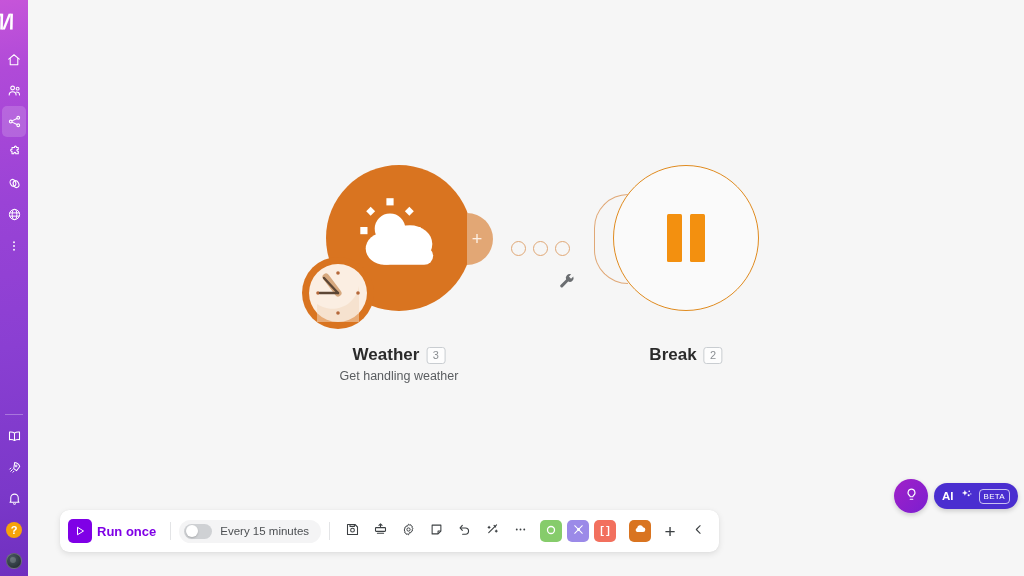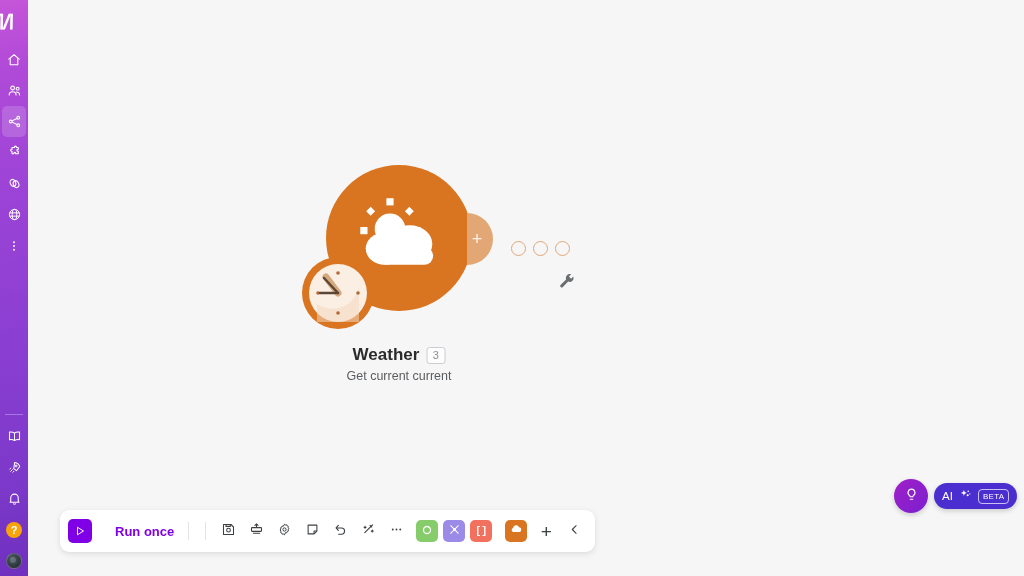--- a/index.html
+++ b/index.html
@@ -210,21 +210,21 @@
     position: absolute; left: 60px; top: 510px;
     height: 42px;
     background: #ffffff;
     border-radius: 9px;
     box-shadow: 0 2px 6px rgba(0,0,0,0.10), 0 0 1px rgba(0,0,0,0.08);
     display: flex; align-items: center;
     padding: 0 8px 0 8px;
     box-sizing: border-box;
   }
   .run-btn {
-    display: flex; align-items: center; gap: 23px;
+    display: flex; align-items: center; gap: 5px;
     padding: 0 6px 0 0;
     cursor: pointer;
   }
   .run-icon {
     width: 24px; height: 24px; border-radius: 5px;
     background: #7f00e6;
     display: flex; align-items: center; justify-content: center;
   }
   .run-label {
     font-size: 13px; font-weight: 700; color: #7f00e6;
@@ -291,21 +291,21 @@
   #ai-btn {
     position: absolute; left: 934px; top: 483px;
     height: 26px;
     background: #4a2ed0;
     border-radius: 13px;
     display: flex; align-items: center; gap: 6px;
     padding: 0 8px;
     box-shadow: 0 2px 5px rgba(0,0,0,0.18);
   }
   #ai-btn .ai-text {
-    color: #ffffff; font-size: 11.5px; font-weight: 400;
+    color: #ffffff; font-size: 11.5px; font-weight: 700;
     font-family: "Liberation Sans", sans-serif;
   }
   #ai-btn .beta-pill {
     border: 1px solid rgba(255,255,255,0.7);
     border-radius: 4px;
     color: #ffffff; font-size: 8px; font-weight: 400;
     padding: 2px 4px; letter-spacing: 0.3px;
     font-family: "Liberation Sans", sans-serif;
   }
 </style>
@@ -474,51 +474,73 @@
 
       <div class="plus-half">
         <span class="plus-glyph">+</span>
       </div>
 
       <div class="node-caption">
         <div class="caption-row">
           <span class="node-title">Weather</span>
           <span class="node-badge">3</span>
         </div>
-        <div class="node-sub">Get current current</div>
+        <div class="node-sub">Get handling weather</div>
       </div>
     </div>
 
     <div id="connector-dots">
       <div class="cdot"></div>
       <div class="cdot"></div>
       <div class="cdot"></div>
     </div>
 
     <div id="wrench-icon">
       <svg width="18" height="18" viewBox="0 0 24 24" fill="#6b6e71">
         <path d="M20.4 4.6a5.2 5.2 0 0 1-6.8 6.8l-7.1 7.1a2 2 0 1 1-2.8-2.8l7.1-7.1a5.2 5.2 0 0 1 6.8-6.8l-3 3 2.8 2.8 3-3z"></path>
       </svg>
     </div>
 
+    <div class="node" id="node-break">
+      <div class="break-circle">
+        <div class="node-shadow"></div>
+        <div class="break-arc"></div>
+        <span class="pause-glyph">
+          <span></span>
+            <span></span>
+        </span>
+      </div>
+      <div class="node-caption">
+        <div class="caption-row">
+          <span class="node-title">Break</span>
+          <span class="node-badge">2</span>
+        </div>
+      </div>
+    </div>
   </div>
 
   <div id="bottom-bar">
 
     <div class="run-btn">
       <div class="run-icon">
         <svg width="12" height="12" viewBox="0 0 24 24" fill="none" stroke="#ffffff" stroke-width="2" stroke-linejoin="round">
           <path d="M7 4.5 19 12 7 19.5z"></path>
         </svg>
       </div>
       <span class="run-label">Run once</span>
     </div>
 
     <div class="vdiv"></div>
 
+    <div class="sched-group">
+      <div class="toggle">
+        <div class="knob"></div>
+      </div>
+      <span class="sched-label">Every 15 minutes</span>
+    </div>
 
     <div class="vdiv"></div>
 
     <div class="tool-icons">
       <div class="tool-btn">
         <span>
           <svg width="15" height="15" viewBox="0 0 24 24" fill="none" stroke="#3c4043" stroke-width="1.7" stroke-linejoin="round">
             <path d="M4 4h12l4 4v12H4z"></path>
               <circle cx="12" cy="13" r="3"></circle>
               <path d="M8 4h7v3H8z"></path>

